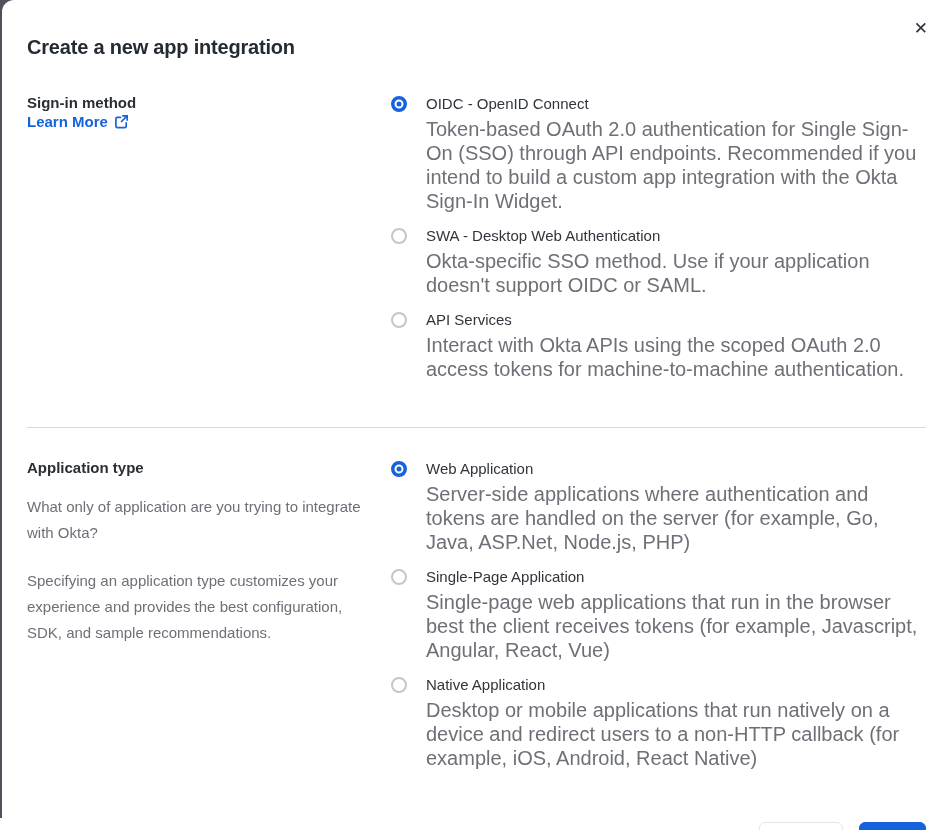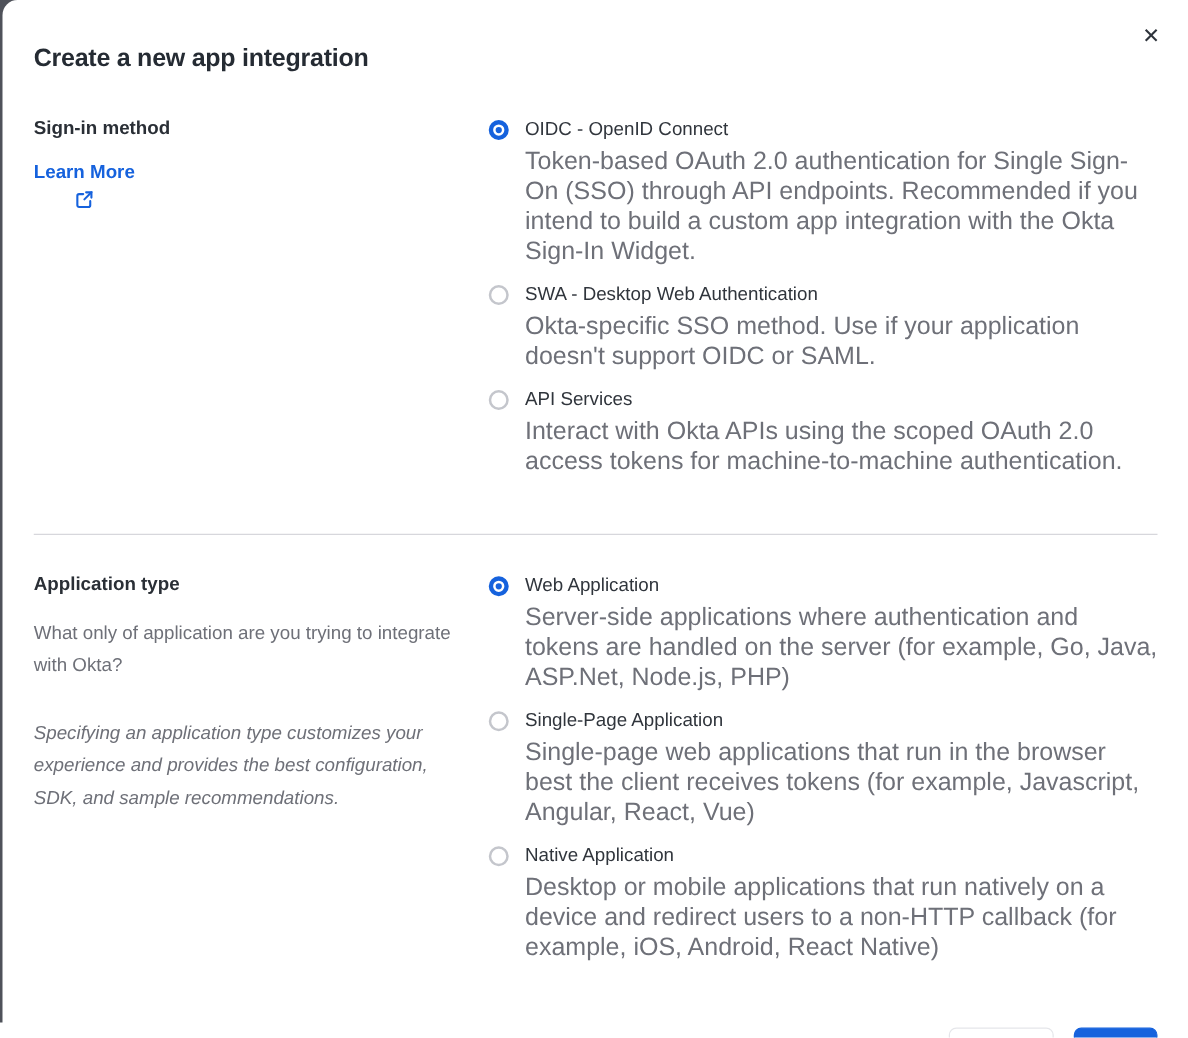--- a/index.html
+++ b/index.html
@@ -17,30 +17,30 @@
   .close-btn { position:absolute; top:20px; right:22px; background:none; border:none;
                font-size:17px; line-height:1; color:#2e333b; cursor:pointer;
                font-family:"Liberation Sans", sans-serif; }
 
   h1.modal-title { font-size:20px; font-weight:700; color:#252b33;
                    letter-spacing:-0.2px; margin-bottom:34px; }
 
   .section-row { display:grid; grid-template-columns:364px 1fr; align-items:start; }
 
   .col-left h2 { font-size:15px; font-weight:700; color:#2a2f36; line-height:20px; }
-  .learn-more { display:inline-flex; align-items:center; gap:6px; margin-top:16px;
+  .learn-more { display:inline-flex; align-items:center; gap:6px; 
                 color:#1662dd; font-size:15px; font-weight:700; text-decoration:none;
-                cursor:pointer;flex-direction:column; }
+                cursor:pointer; }
   .learn-more svg { display:block; }
 
   .col-left p { font-size:15px; color:#6e7078; line-height:26px; max-width:350px; }
   .col-left p.intro { margin-top:16px; }
-  .col-left p.note  { margin-top:28px;font-style:italic; }
+  .col-left p.note  { margin-top:22px; }
 
-  .option { display:flex; gap:13px; margin-bottom:12px; cursor:pointer; }
+  .option { display:flex; gap:19px; margin-bottom:12px; cursor:pointer; }
   .radio { flex:0 0 16px; width:16px; height:16px; border-radius:50%;
            border:2px solid #c4c6cc; background:#fff; margin-top:3px;
            position:relative; }
   .radio.selected { border-color:#1662dd; background:#1662dd; }
   .radio.selected::after { content:""; position:absolute; top:50%; left:50%;
            transform:translate(-50%,-50%); width:5px; height:5px;
            border:2px solid #fff; border-radius:50%; background:#1662dd; }
 
   .opt-text { display:block; max-width:506px; }
   .opt-label { display:block; font-size:15px; font-weight:500; color:#30353c;

